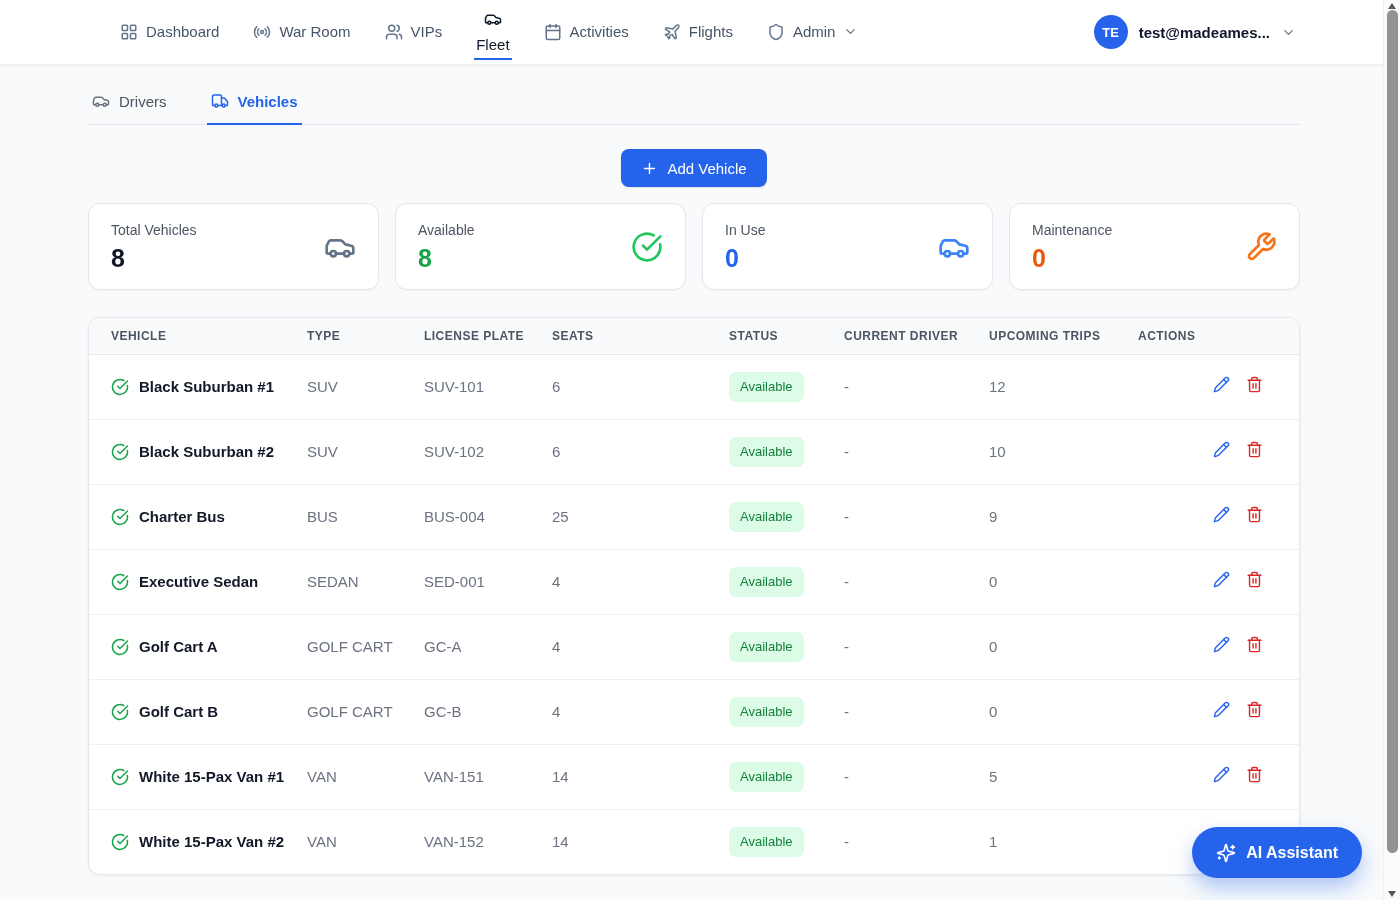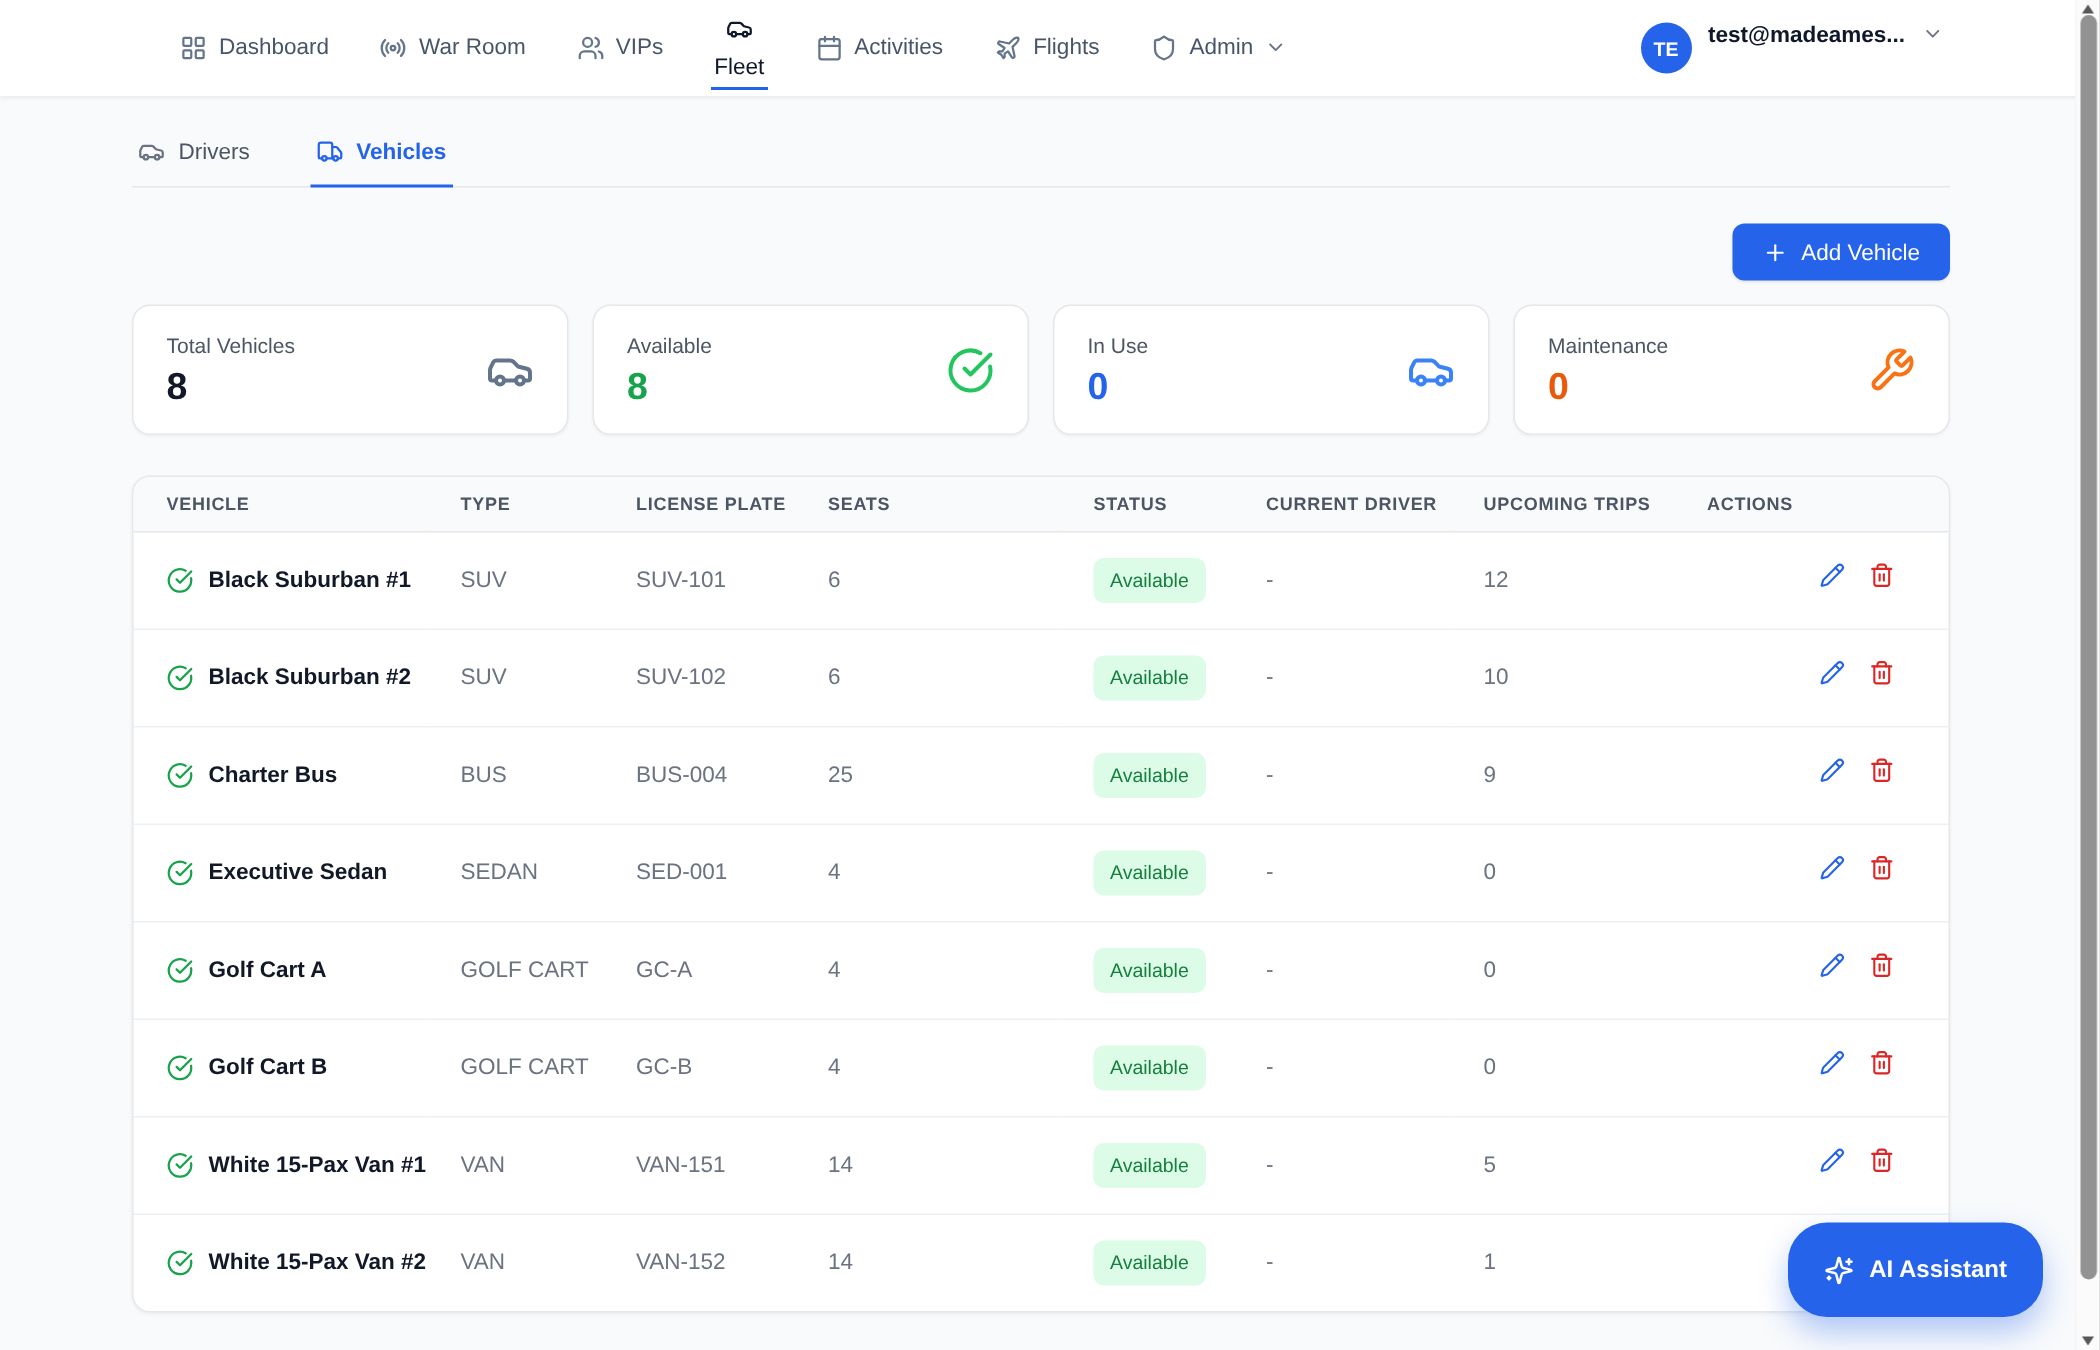--- a/index.html
+++ b/index.html
@@ -15,40 +15,40 @@
   .brand { display: flex; align-items: center; gap: 11px; cursor: pointer; }
   .brand .logo { width: 30px; height: 30px; color: #2563eb; transform: rotate(-45deg); }
   .brand-text { font-size: 21px; font-weight: 700; color: #0f172a; letter-spacing: -0.3px; }
   .main-nav { display: flex; align-items: center; gap: 30px; margin-left: 30px; justify-content: center; }
   .nav-item { display: flex; align-items: center; gap: 8px; font-size: 15px; font-weight: 500;
               color: #475569; padding: 6px 2px 5px; border-bottom: 2px solid transparent; cursor: pointer; }
   .nav-item .icon { color: #64748b; }
   .nav-item.active { color: #0f172a; border-bottom-color: #2563eb; flex-direction: column; }
   .nav-item.active .icon { color: #0f172a; }
   .nav-item .chev { width: 15px; height: 15px; color: #64748b; }
-  .user-menu { margin-left: auto; margin-right: 104px; display: flex; gap: 11px; cursor: pointer; }
+  .user-menu { margin-left: auto; margin-right: 104px; display: flex; align-items: center; gap: 11px; cursor: pointer; }
   .avatar { width: 34px; height: 34px; border-radius: 50%; background: #2563eb; color: #fff;
             font-size: 13px; font-weight: 700; display: flex; align-items: center; justify-content: center; }
   .user-email { font-size: 15px; font-weight: 600; color: #0f172a; }
   .user-menu .chev { width: 15px; height: 15px; color: #6b7280; }
 
   
   .main { width: 1212px; margin-left: 88px; }
   h1.page-title { margin: 26px 0 0; font-size: 30px; line-height: 36px; font-weight: 800;
                   color: #0f172a; letter-spacing: -0.4px; }
 
   .tabs { margin-top: 26px; display: flex; gap: 36px; border-bottom: 1px solid #e5e7eb; }
   .tab { display: flex; align-items: flex-end; gap: 9px; font-size: 15px; font-weight: 500;
          color: #4b5563; padding: 2px 4px 13px; border-bottom: 2px solid transparent;
          margin-bottom: -1px; cursor: pointer; }
   .tab .icon { color: #6b7280; }
   .tab.active { color: #2563eb; font-weight: 600; border-bottom-color: #2563eb; }
   .tab.active .icon { color: #2563eb; }
 
-  .toolbar { margin-top: 24px; display: flex; justify-content: flex-end; }
+  .toolbar { margin-top: 24px; display: flex; justify-content: center; }
   .btn-primary { display: inline-flex; align-items: center; gap: 9px; height: 38px; padding: 0 20px;
                  background: #2563eb; color: #ffffff; border: none; border-radius: 8px;
                  font-family: inherit; font-size: 15px; font-weight: 500; cursor: pointer;
                  box-shadow: 0 1px 2px rgba(0,0,0,.1); }
   .btn-primary .icon { width: 17px; height: 17px; }
 
   
   .stats { margin-top: 16px; display: grid; grid-template-columns: repeat(4, 1fr); gap: 16px; }
   .stat-card { background: #fff; border: 1px solid #e5e7eb; border-radius: 12px; height: 87px;
                padding: 17px 22px; display: flex; align-items: center; justify-content: space-between;
@@ -72,21 +72,21 @@
   .vehicle-name { font-weight: 600; color: #111827; font-size: 15px; }
   .badge { display: inline-block; padding: 4px 11px; border-radius: 7px; font-size: 13px; font-weight: 500; }
   td.actions-cell { text-align: right; padding-right: 38px; }
   .action-btn { background: none; border: none; padding: 0; cursor: pointer; display: inline-flex; }
   .action-btn .icon { width: 17px; height: 17px; }
   .action-btn + .action-btn { margin-left: 16px; }
   .edit-btn { color: #2563eb; }
   .delete-btn { color: #dc2626; }
 
   
-  .ai-btn { position: fixed; right: 38px; bottom: 22px; height: 63px; padding: 0 24px;
+  .ai-btn { position: fixed; right: 38px; bottom: 22px; height: 51px; padding: 0 24px;
             display: flex; align-items: center; gap: 10px; background: #2563eb; color: #fff;
             border: none; border-radius: 26px; font-family: inherit; font-size: 16px; font-weight: 600;
             cursor: pointer; box-shadow: 0 10px 20px rgba(37,99,235,.35); z-index: 20; }
   .ai-btn .icon { width: 20px; height: 20px; }
 
   
   .scrollbar { position: fixed; top: 0; right: 0; width: 17px; height: 900px;
                background: #fbfbfc; border-left: 1px solid #f1f1f1; z-index: 30; }
   .scroll-thumb { position: absolute; left: 3px; top: 10px; width: 11px; height: 843px;
                   background: #929292; border-radius: 6px; }

